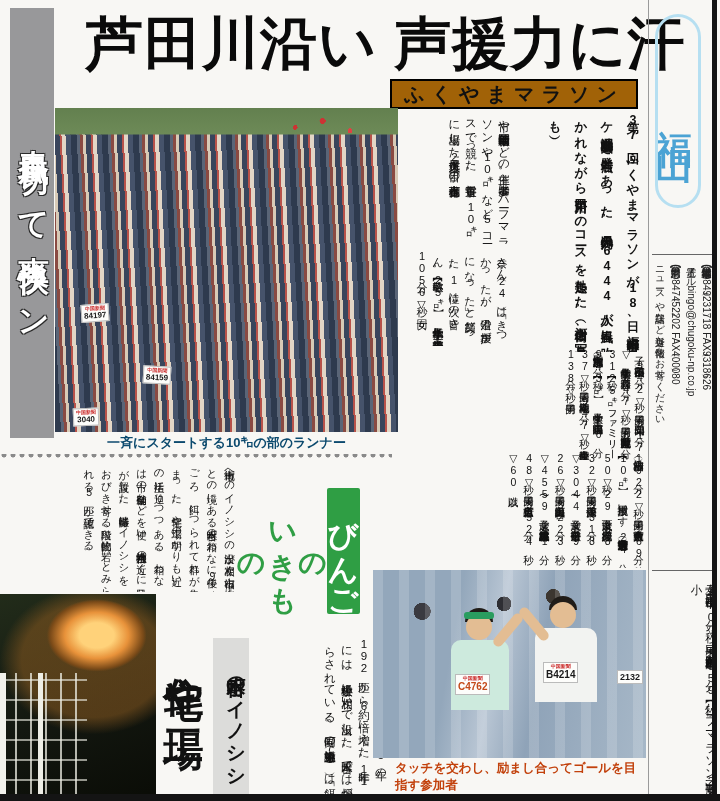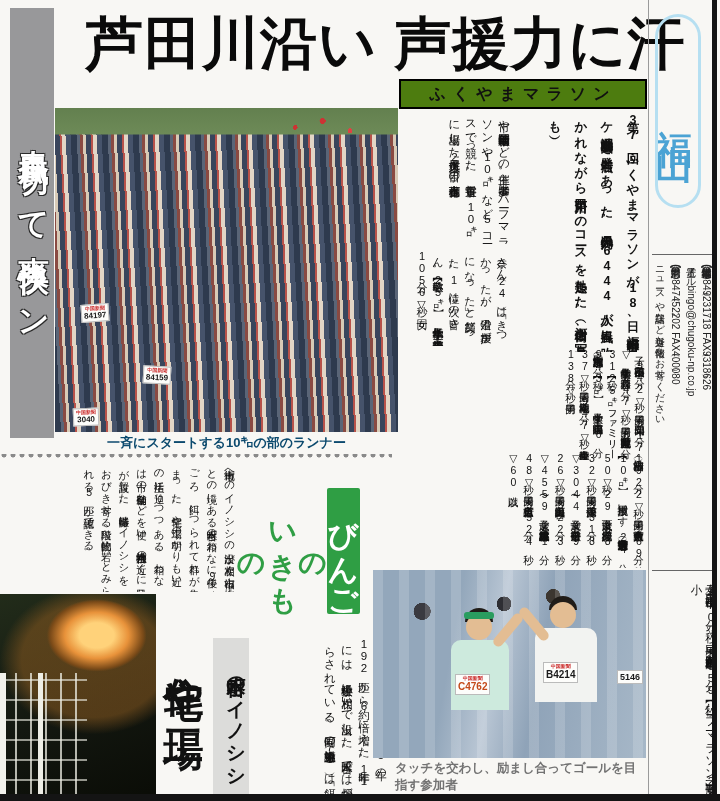--- a/index.html
+++ b/index.html
@@ -12,22 +12,22 @@
 
   
   .banner{left:10px;top:8px;width:44px;height:430px;background:#98989a;
           color:#fff;font-size:31px;font-weight:700;letter-spacing:7px;
           padding-top:10px;box-sizing:border-box;text-align:center;
           text-shadow:1px 1px 0 #2a2a2a,-1px -1px 0 #2a2a2a,1px -1px 0 #2a2a2a,-1px 1px 0 #2a2a2a;}
 
   
   .headline{left:86px;top:6px;width:560px;height:78px;font-size:57px;font-weight:900;
             letter-spacing:1px;color:#0a0a0a;white-space:nowrap;}
-  .kicker{left:399px;top:79px;width:244px;height:26px;border:2px solid #000;background:#4d7c0f;
-          font-size:16px;font-weight:700;letter-spacing:7px;text-align:center;line-height:26px;}
+  .kicker{left:390px;top:79px;width:244px;height:26px;border:2px solid #000;background:#a16207;
+          font-size:20px;font-weight:700;letter-spacing:7px;text-align:center;line-height:26px;}
 
   
   .photo-start{left:55px;top:108px;width:343px;height:324px;background-color:#4c5870;
     background-image:
       radial-gradient(circle 5px at 78% 4%,#cc3434 60%,transparent 62%),
       radial-gradient(circle 4px at 86% 7%,#d44 60%,transparent 62%),
       radial-gradient(circle 4px at 70% 6%,#c33 60%,transparent 62%),
       linear-gradient(to bottom,#63804f 0,#6d8a57 26px,rgba(0,0,0,0) 27px),
       repeating-linear-gradient(87deg,#2e3a4e 0 6px,#5a6577 6px 9px,#8a4a42 9px 12px,#d8cab6 12px 15px,#39455c 15px 20px,#b8524a 20px 22px,#e3d6c6 22px 26px,#46536b 26px 31px),
       repeating-linear-gradient(0deg,rgba(0,0,0,.25) 0 8px,rgba(255,255,255,.09) 8px 12px);}
@@ -94,21 +94,21 @@
       radial-gradient(circle 12px at 48% 18%,#2e2e33 60%,rgba(0,0,0,0) 62%),
       radial-gradient(circle 12px at 66% 14%,#3c3630 60%,rgba(0,0,0,0) 62%),
       linear-gradient(100deg,#93a7bb 0 30%,#b9c6d4 45%,#8fa3b8 60%,#a7b8c8 100%);}
   .runner-head{position:absolute;width:26px;height:26px;border-radius:50%;background:#e3bd93;}
   .runner-hair{position:absolute;width:28px;height:14px;border-radius:14px 14px 0 0;background:#201c18;}
   .visor{position:absolute;width:30px;height:7px;border-radius:3px;background:#2a9d5f;}
   .torso-mint{position:absolute;width:58px;height:70px;border-radius:10px 10px 0 0;background:#cdeadd;}
   .torso-white{position:absolute;width:62px;height:74px;border-radius:10px 10px 0 0;background:#f2f3f1;}
   .arm{position:absolute;width:10px;height:40px;border-radius:5px;background:#e3bd93;}
   .caption-finish{left:395px;top:760px;width:252px;height:34px;font-size:12.5px;font-weight:700;
-                  line-height:17px;color:#737373;}
+                  line-height:17px;color:#c2410c;}
 
   .frame-right{left:712px;top:0;width:5px;height:801px;background:#141414;}
   .frame-bottom{left:0;top:794px;width:720px;height:7px;background:#141414;}
   .vline-main{left:648px;top:0;width:1px;height:794px;background:#9a9a9a;}
 </style>
 </head>
 <body>
 
 <div id="page">
 
@@ -183,20 +183,20 @@
     <div class="arm" style="left:156px;top:34px;transform:rotate(-40deg);"></div>
     <div class="bib" style="left:82px;top:104px;font-size:10px;color:#c44a1a;">
       <small>中国新聞</small>
       <span>C4762</span>
     </div>
     <div class="bib" style="left:170px;top:92px;font-size:10px;">
       <small>中国新聞</small>
       <span>B4214</span>
     </div>
     <div class="bib" style="left:244px;top:100px;font-size:9px;">
-      <span>5146</span>
+      <span>2132</span>
     </div>
   </div>
   <div class="abs caption-finish">タッチを交わし、励まし合ってゴールを目指す参加者</div>
 
   <div class="abs frame-right"></div>
   <div class="abs frame-bottom"></div>
 </div>
 
 </body></html>

